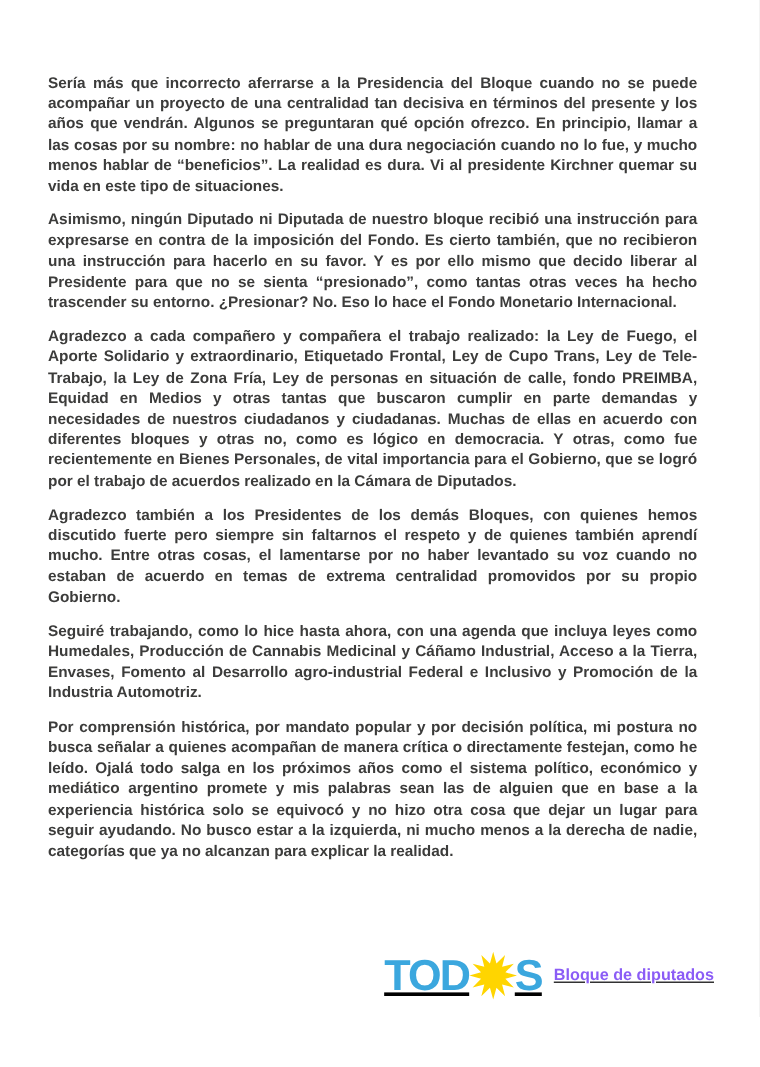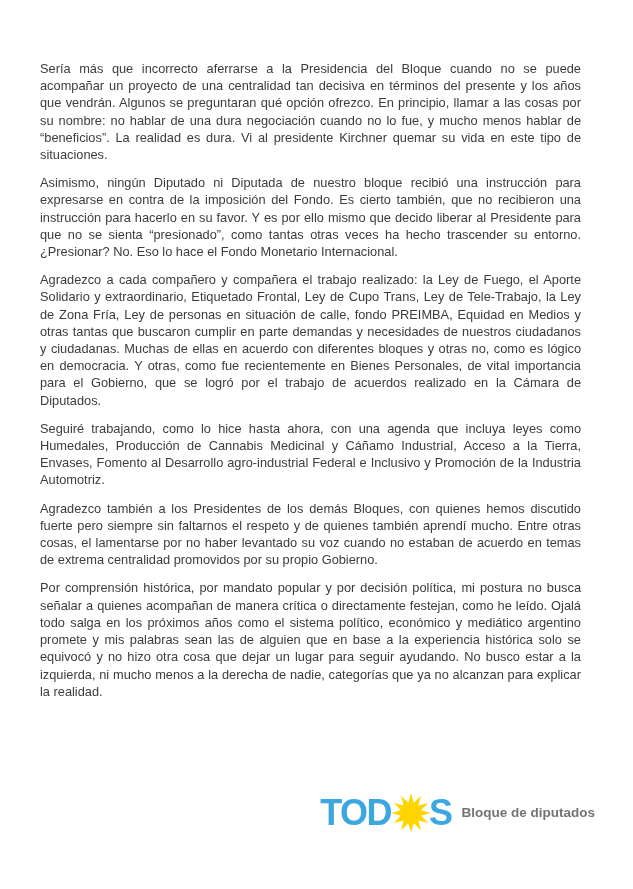--- a/index.html
+++ b/index.html
@@ -16,65 +16,66 @@
   .content {
     position: absolute;
     top: 60px;
     left: 40px;
     width: 553px;
     color: #3c3c3b;
     font-size: 12.8px;
     line-height: 17.2px;
     text-align: justify;
   }
-  .content p { margin: 0 12px 11px 0; }
+  .content p { margin: 0 12px 11px 0; font-weight: bold; }
   .footer {
     position: absolute;
     top: 792px;
     left: 0;
     right: 38px;
     display: flex;
     justify-content: flex-end;
     align-items: center;
     gap: 10px;
+    text-decoration: underline;
   }
   .wordmark {
     display: flex;
     align-items: center;
     font-weight: bold;
     font-size: 36px;
     letter-spacing: -1.5px;
     color: #3ba7de;
     line-height: 1;
   }
   .wordmark .sun {
     width: 42px;
     height: 42px;
     margin: 0 -3px 0 -1px;
     display: block;
   }
   .caption {
-    color: #737373;
+    color: #8b5cf6;
     font-weight: bold;
     font-size: 13.5px;
     line-height: 16px;
     text-align: right;
   }
 </style>
 </head>
 <body>
 
 <div class="page">
 
   <div class="content">
     <p>Sería más que incorrecto aferrarse a la Presidencia del Bloque cuando no se puede acompañar un proyecto de una centralidad tan decisiva en términos del presente y los años que vendrán. Algunos se preguntaran qué opción ofrezco. En principio, llamar a las cosas por su nombre: no hablar de una dura negociación cuando no lo fue, y mucho menos hablar de “beneficios”. La realidad es dura. Vi al presidente Kirchner quemar su vida en este tipo de situaciones.</p>
     <p>Asimismo, ningún Diputado ni Diputada de nuestro bloque recibió una instrucción para expresarse en contra de la imposición del Fondo. Es cierto también, que no recibieron una instrucción para hacerlo en su favor. Y es por ello mismo que decido liberar al Presidente para que no se sienta “presionado”, como tantas otras veces ha hecho trascender su entorno. ¿Presionar? No. Eso lo hace el Fondo Monetario Internacional.</p>
     <p>Agradezco a cada compañero y compañera el trabajo realizado: la Ley de Fuego, el Aporte Solidario y extraordinario, Etiquetado Frontal, Ley de Cupo Trans, Ley de Tele-Trabajo, la Ley de Zona Fría, Ley de personas en situación de calle, fondo PREIMBA, Equidad en Medios y otras tantas que buscaron cumplir en parte demandas y necesidades de nuestros ciudadanos y ciudadanas. Muchas de ellas en acuerdo con diferentes bloques y otras no, como es lógico en democracia. Y otras, como fue recientemente en Bienes Personales, de vital importancia para el Gobierno, que se logró por el trabajo de acuerdos realizado en la Cámara de Diputados.</p>
+    <p>Agradezco también a los Presidentes de los demás Bloques, con quienes hemos discutido fuerte pero siempre sin faltarnos el respeto y de quienes también aprendí mucho. Entre otras cosas, el lamentarse por no haber levantado su voz cuando no estaban de acuerdo en temas de extrema centralidad promovidos por su propio Gobierno.</p>
     <p>Seguiré trabajando, como lo hice hasta ahora, con una agenda que incluya leyes como Humedales, Producción de Cannabis Medicinal y Cáñamo Industrial, Acceso a la Tierra, Envases, Fomento al Desarrollo agro-industrial Federal e Inclusivo y Promoción de la Industria Automotriz.</p>
-    <p>Agradezco también a los Presidentes de los demás Bloques, con quienes hemos discutido fuerte pero siempre sin faltarnos el respeto y de quienes también aprendí mucho. Entre otras cosas, el lamentarse por no haber levantado su voz cuando no estaban de acuerdo en temas de extrema centralidad promovidos por su propio Gobierno.</p>
     <p>Por comprensión histórica, por mandato popular y por decisión política, mi postura no busca señalar a quienes acompañan de manera crítica o directamente festejan, como he leído. Ojalá todo salga en los próximos años como el sistema político, económico y mediático argentino promete y mis palabras sean las de alguien que en base a la experiencia histórica solo se equivocó y no hizo otra cosa que dejar un lugar para seguir ayudando. No busco estar a la izquierda, ni mucho menos a la derecha de nadie, categorías que ya no alcanzan para explicar la realidad.</p>
   </div>
 
   <div class="footer">
     <div class="wordmark">
       <span>TOD</span>
       <svg class="sun" viewBox="0 0 36 36" aria-hidden="true">
         <polygon points="35,18 26.69,20.33 32.72,26.5 24.36,24.36 26.5,32.72 20.33,26.69 18,35 15.67,26.69 9.5,32.72 11.64,24.36 3.28,26.5 9.31,20.33 1,18 9.31,15.67 3.28,9.5 11.64,11.64 9.5,3.28 15.67,9.31 18,1 20.33,9.31 26.5,3.28 24.36,11.64 32.72,9.5 26.69,15.67" fill="#ffd500"></polygon>
       </svg>
       <span>S</span>

